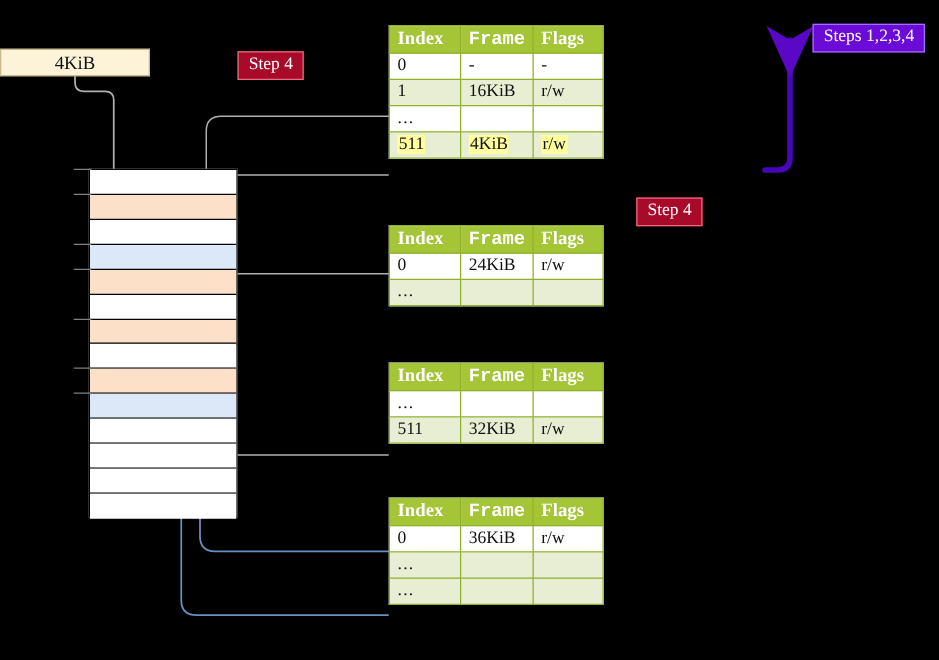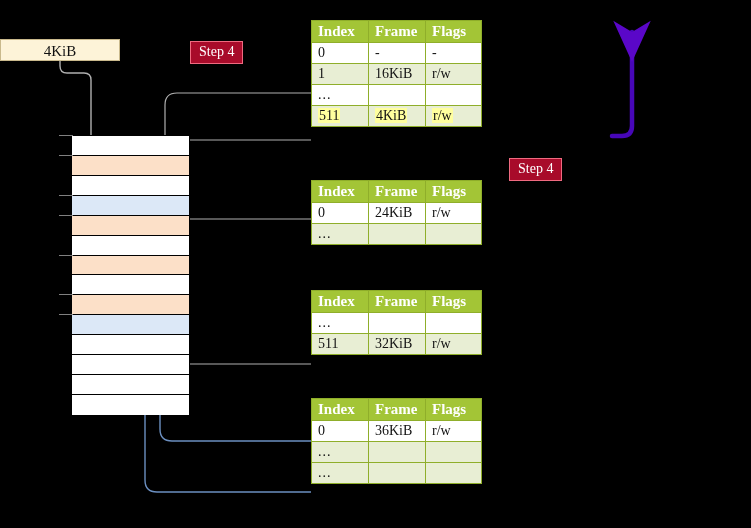--- a/index.html
+++ b/index.html
@@ -126,21 +126,21 @@
     color: #ffffff;
     font-weight: bold;
     font-size: 15px;
   }
   .ptable tr.alt td { background: #e8eed4; }
   .ptable tr.plain td { background: #ffffff; }
   .ptable td.c-index { width: 57px; }
   .ptable td.c-frame { width: 57px; }
   .ptable td.c-flags { width: 56px; }
   .ptable th.c-index { width: 57px; }
-  .ptable th.c-frame { width: 57px; }
+  .ptable th.c-frame { width: 57px; font-family: Liberation Mono, monospace; }
   .ptable th.c-flags { width: 56px; margin-left: 21px; }
   .hl { background: #ffff9e; padding: 0 1px; }
 
   #table-pml4 { left: 311px; top: 20px; }
   #table-pdpt { left: 311px; top: 180px; }
   #table-pd   { left: 311px; top: 290px; }
   #table-pt   { left: 311px; top: 398px; }
 
   .ellipsis { letter-spacing: 1px; }
 </style>
@@ -195,20 +195,21 @@
     <g>
       <path d="M 612 136 L 622 136 Q 632 136 632 126 L 632 32" fill="none" stroke="#4707b8" stroke-width="4.5" stroke-linecap="round" stroke-linejoin="round" marker-end="url(#arrow-purple)"></path>
     </g>
   </svg>
 
   <div class="size-box">
     <span>4KiB</span>
   </div>
 
   <div class="badge badge-red" id="badge-step0">Step 4</div>
+  <div class="badge badge-purple" id="badge-step1234">Steps 1,2,3,4</div>
   <div class="badge badge-red" id="badge-step4">Step 4</div>
 
   <div id="memory">
       <div class="mem-row mem-white" style="top: 0px; height: 19.9286px;"></div>
       <div class="mem-row mem-orange" style="top: 19.9286px; height: 19.9286px;"></div>
       <div class="mem-row mem-white" style="top: 39.8571px; height: 19.9286px;"></div>
       <div class="mem-row mem-blue" style="top: 59.7857px; height: 19.9286px;"></div>
       <div class="mem-row mem-orange" style="top: 79.7143px; height: 19.9286px;"></div>
       <div class="mem-row mem-white" style="top: 99.6429px; height: 19.9286px;"></div>
       <div class="mem-row mem-orange" style="top: 119.571px; height: 19.9286px;"></div>

